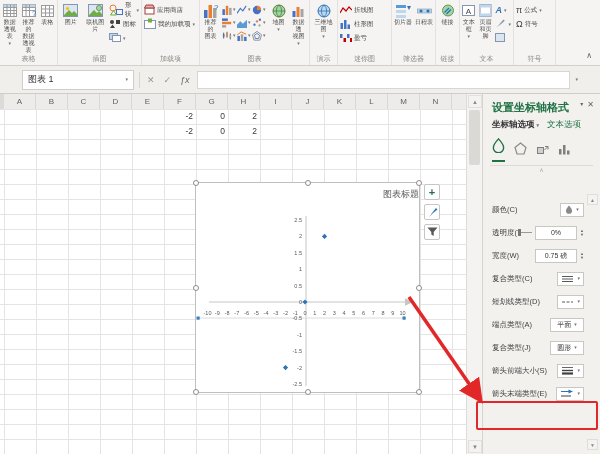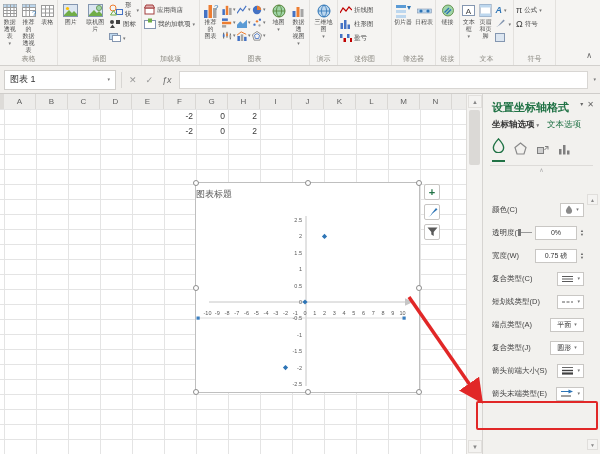--- a/index.html
+++ b/index.html
@@ -20,21 +20,21 @@
   .smallcol{display:flex;flex-direction:column;gap:2px;padding-top:1px;}
   .ritem-sm{display:flex;align-items:center;gap:2px;font-size:6.5px;color:#4a4a4a;height:12px;cursor:pointer;}
   .dd{font-size:5px;color:#777;line-height:1;}
   .cic{line-height:1;display:inline-block;}
   .minigrid{display:grid;grid-template-columns:repeat(3,15px);grid-auto-rows:13px;gap:0;}
   .miniitem{display:flex;align-items:center;gap:1px;cursor:pointer;}
   .rcollapse{position:absolute;right:8px;bottom:5px;font-size:8px;color:#666;cursor:pointer;}
   
   .fbar{position:absolute;left:0;top:66px;width:600px;height:28px;background:#f1efec;
         border-bottom:1px solid #cfcdca;display:flex;align-items:center;gap:5px;
-        padding:0 4px;box-sizing:border-box;}
+        padding:0 22px;box-sizing:border-box;}
   .namebox{width:100px;height:18px;background:#fff;border:1px solid #d0cecb;font-size:9px;
            display:flex;align-items:center;justify-content:space-between;padding:0 5px;color:#333;}
   .fsep{width:1px;height:16px;background:#d8d6d3;}
   .fbtn{font-size:9px;color:#9a9a9a;padding:0 2px;cursor:pointer;}
   .fbtn.fx{color:#6a6a6a;font-style:italic;}
   .finput{flex:1;height:18px;background:#fff;border:1px solid #d8d6d3;box-sizing:border-box;}
   
   .sheet{position:absolute;left:0;top:94px;width:466px;height:360px;background:#fff;overflow:hidden;}
   .chead{position:absolute;left:0;top:0;width:466px;height:15px;background:#edecea;
          border-bottom:1px solid #c8c6c3;}
@@ -49,21 +49,21 @@
          text-align:right;padding-right:3px;box-sizing:border-box;}
   
   .vscroll{position:absolute;left:466px;top:94px;width:16px;height:360px;background:#f4f3f1;
            border-left:1px solid #dedcd9;box-sizing:border-box;}
   .sarrow{position:absolute;left:1px;width:14px;height:13px;background:#f4f3f1;border:1px solid #e2e0dd;
           box-sizing:border-box;font-size:6px;color:#888;text-align:center;line-height:12px;cursor:pointer;}
   .vthumb{position:absolute;left:2px;top:16px;width:11px;height:55px;background:#dbd9d6;border-radius:2px;}
   
   .chartbox{position:absolute;left:195px;top:182px;width:225px;height:211px;background:#fff;
             border:1px solid #bfbfbf;box-sizing:border-box;cursor:move;}
-  .ctitle{position:absolute;left:0;top:5px;width:100%;text-align:left;font-size:9px;color:#595959;}
+  .ctitle{position:absolute;left:0;top:5px;width:100%;text-align:right;font-size:9px;color:#595959;}
   .plot{position:absolute;left:0;top:0;}
   .handle{position:absolute;width:6px;height:6px;background:#fff;border:1px solid #8c8c8c;
           border-radius:50%;box-sizing:border-box;}
   .cbtns{position:absolute;left:424px;top:184px;display:flex;flex-direction:column;gap:4px;}
   .cbtn{width:16px;height:16px;background:#fff;border:1px solid #c8c6c4;border-radius:2px;
         display:flex;align-items:center;justify-content:center;font-size:11px;cursor:pointer;box-sizing:border-box;}
   
   .panel{position:absolute;left:482px;top:94px;width:118px;height:360px;background:#f2f1ee;
          border-left:1px solid #d6d4d1;box-sizing:border-box;}
   .ptrow{display:flex;align-items:flex-start;padding:6px 6px 0 9px;gap:4px;}

